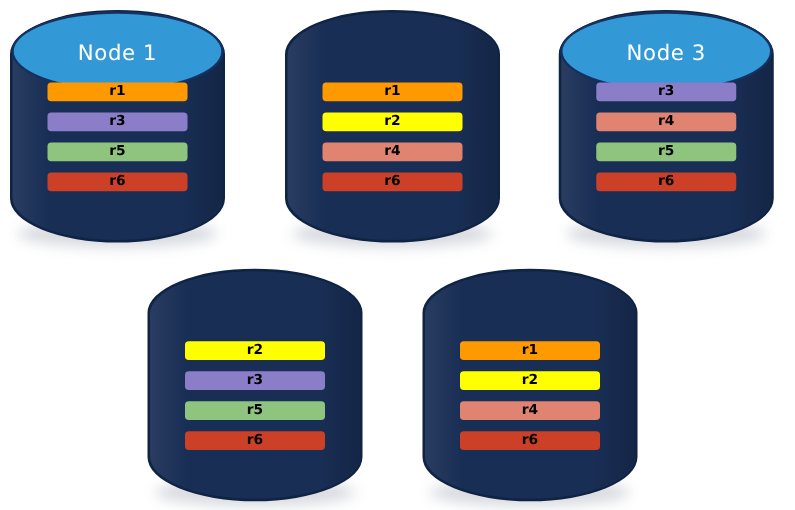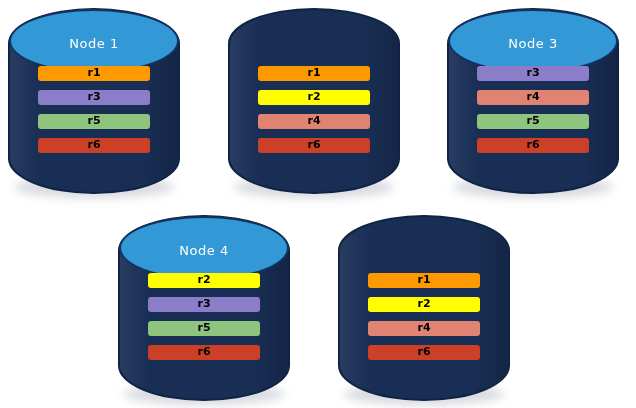--- a/index.html
+++ b/index.html
@@ -77,21 +77,21 @@
     background: #3399D6;
     border: 2px solid #143160;
     border-radius: 50%;
     box-sizing: border-box;
     display: flex;
     align-items: center;
     justify-content: center;
   }
   .node-label {
     color: #ffffff;
-    font-size: 13px;
+    font-size: 17px;
     letter-spacing: 0.5px;
     white-space: nowrap;
     position: relative;
     top: 2px;
   }
 
   
   .replica-stack {
     position: absolute;
     left: 30px;
@@ -177,23 +177,20 @@
           <span class="replica-label">r5</span>
         </div>
         <div class="replica-bar" style="background: rgb(204, 64, 40);">
           <span class="replica-label">r6</span>
         </div>
       </div>
     </div>
     <div class="node bottom" style="left: 118px;">
       <div class="node-shadow"></div>
       <div class="node-body"></div>
-      <div class="node-top">
-        <span class="node-label">Node  4</span>
-      </div>
       <div class="replica-stack">
         <div class="replica-bar" style="background: rgb(255, 255, 0);">
           <span class="replica-label">r2</span>
         </div>
         <div class="replica-bar" style="background: rgb(139, 125, 200);">
           <span class="replica-label">r3</span>
         </div>
         <div class="replica-bar" style="background: rgb(142, 196, 126);">
           <span class="replica-label">r5</span>
         </div>

